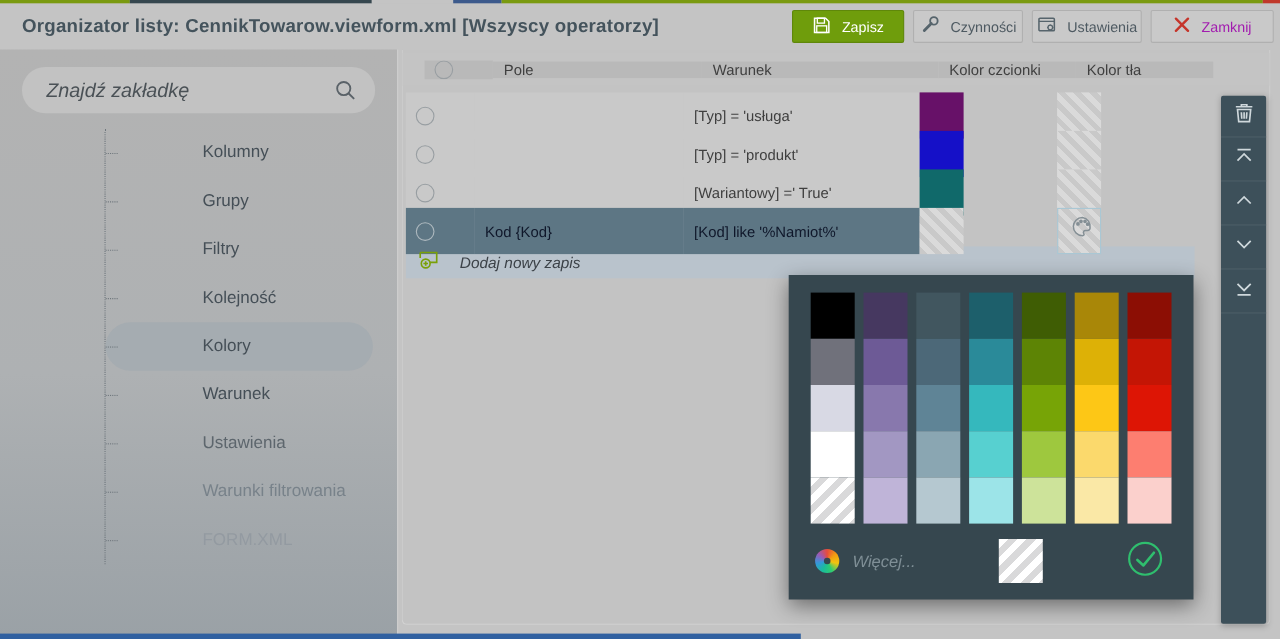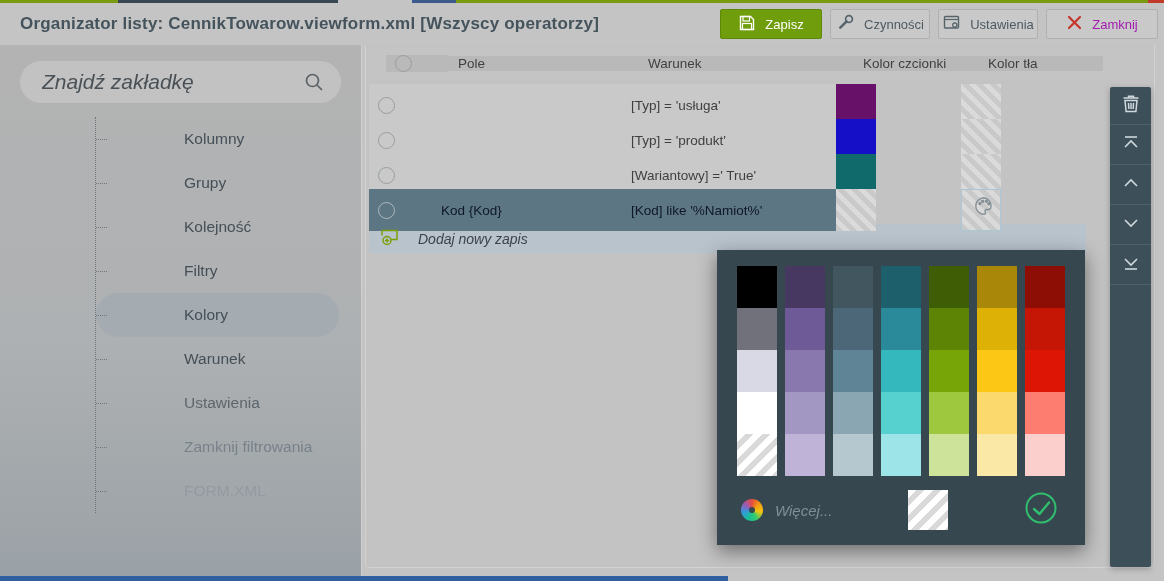--- a/index.html
+++ b/index.html
@@ -33,21 +33,21 @@
   .side-top { height:42px; background:#ababab; display:flex; align-items:center;
               justify-content:space-between; padding:0 18px; }
   .collapse { display:flex; align-items:center; gap:8px; color:#3f474d; cursor:pointer; }
   .collapse .lbl { font-style:italic; font-size:15px; }
   .collapse .arr { font-size:19px; line-height:1; }
   .unpin { display:flex; align-items:center; gap:8px; color:#3f474d; cursor:pointer; }
   .unpin .lbl { font-style:italic; font-size:15px; }
   .search-wrap { margin:16px 20px 10px 20px; position:relative; }
   .search-pill { width:100%; height:42px; border-radius:21px; background:#c2c2c2; border:none;
                  padding:0 46px 0 22px; font-family:"Liberation Sans",sans-serif;
-                 font-size:21px; font-style:italic; color:#0f172a; outline:none; }
+                 font-size:18px; font-style:italic; color:#0f172a; outline:none; }
   .search-pill::placeholder { color:#4a5156; font-style:italic; opacity:1; }
   .search-icon { position:absolute; right:16px; top:10px; }
   .tree { margin:14px 0 0 95px; border-left:1px dotted #6f777d; }
   .side-item { position:relative; height:44px; display:flex; align-items:center;
                padding-left:88px; margin-right:22px; cursor:pointer;
                font-size:15.5px; color:#454f57; }
   .side-item::before { content:""; position:absolute; left:0; top:50%; width:11px; height:0;
                        border-top:1px dotted #6f777d; }
   .side-item.selected { background:#a5acb1; border-radius:24px; }
   .side-item.muted-1 { color:#5d666d; }
@@ -183,36 +183,36 @@
       </span>
     </div>
     <div class="tree">
         <div class="side-item">
           <span>Kolumny</span>
         </div>
         <div class="side-item">
           <span>Grupy</span>
         </div>
         <div class="side-item">
+          <span>Filtry</span>
+        </div>
+        <div class="side-item">
           <span>Kolejność</span>
-        </div>
-        <div class="side-item">
-          <span>Filtry</span>
         </div>
         <div class="side-item selected">
           <span>Kolory</span>
         </div>
         <div class="side-item">
           <span>Warunek</span>
         </div>
         <div class="side-item muted-1">
           <span>Ustawienia</span>
         </div>
         <div class="side-item muted-2">
-          <span>Zamknij filtrowania</span>
+          <span>Warunki filtrowania</span>
         </div>
         <div class="side-item muted-3">
           <span>FORM.XML</span>
         </div>
       </div>
   </div>
 
   <div class="main-panel">
     <div class="section-label">KOLORY</div>
     <div class="section-underline"></div>

